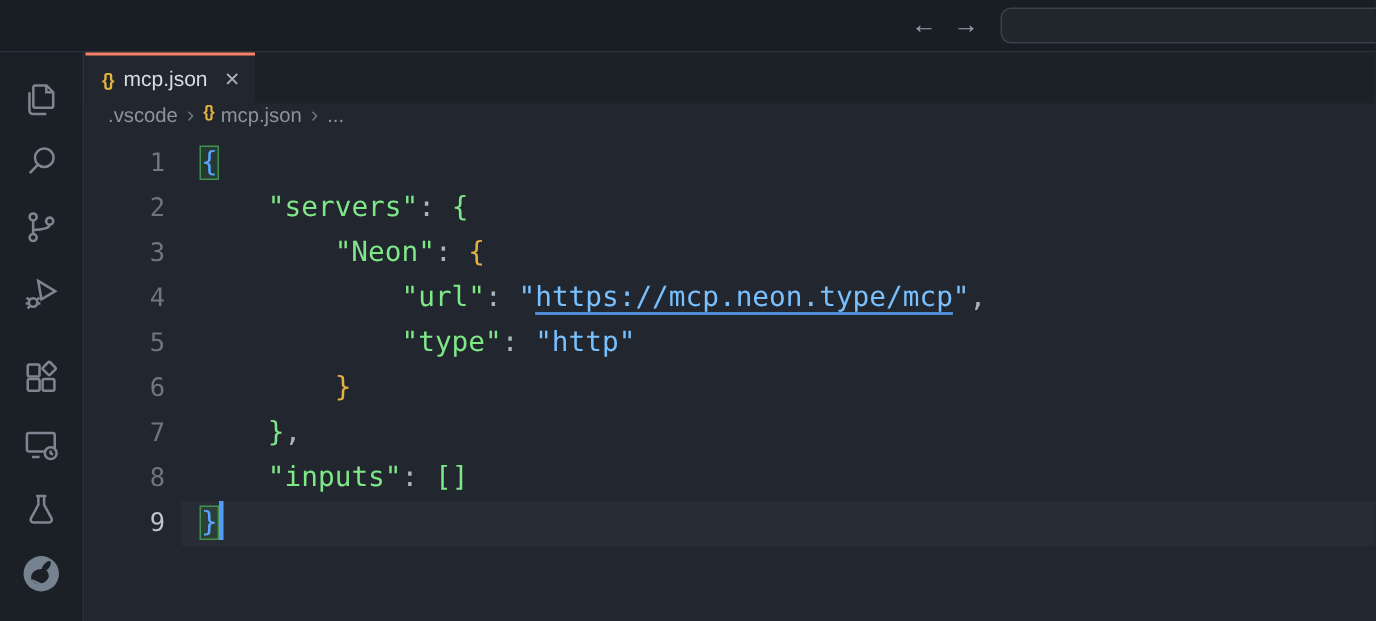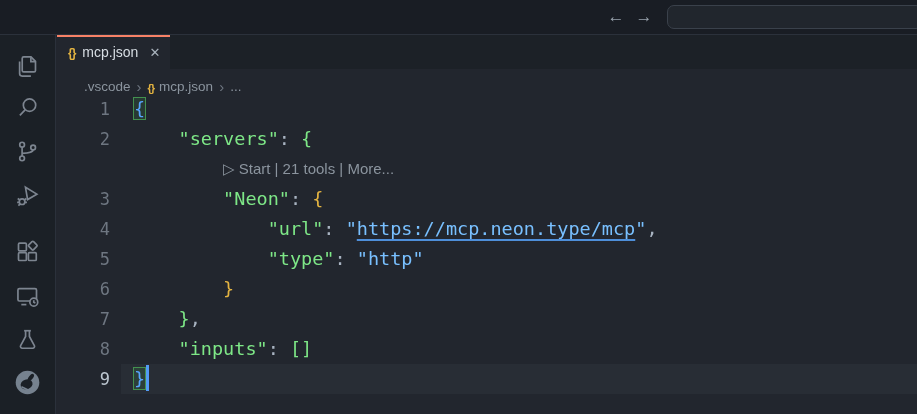--- a/index.html
+++ b/index.html
@@ -22,21 +22,21 @@
 
   
   .main{position:absolute;left:57px;top:35px;width:860px;height:379px}
   .tabstrip{position:absolute;top:0;left:0;right:0;height:34px;background:#1c2127}
   .tab{position:absolute;left:0;top:0;width:113px;height:34px;background:#22262e;display:flex;align-items:center;padding:0 8px 0 11px;cursor:default}
   .tab::before{content:"";position:absolute;top:0;left:0;right:0;height:2px;background:#f78166}
   .tab-icon{color:#e3b341;font-weight:bold;font-size:12px;letter-spacing:-1px;margin-right:7px;margin-top:1px}
   .tab-label{color:#d7dde3;font-size:14px}
   .tab-close{color:#a8b2bc;font-size:13px;margin-left:11px}
 
-  .breadcrumb{position:absolute;top:34px;left:16px;right:0;height:25px;background:#22262e;display:flex;align-items:flex-end;padding-left:11px;font-size:13.5px;color:#8b949e}
+  .breadcrumb{position:absolute;top:34px;left:4px;right:0;height:25px;background:#22262e;display:flex;align-items:flex-start;padding-left:11px;font-size:13.5px;color:#8b949e}
   .bc-sep{color:#6e7681;margin:0 6px;font-size:15px;line-height:1}
   .bc-braces{color:#e3b341;font-weight:bold;font-size:11px;margin-right:5px;letter-spacing:-1px}
 
   
   .editor{position:absolute;top:59px;left:0;right:0;bottom:0;font-family:"DejaVu Sans Mono",monospace;font-size:18.5px}
   .row{position:relative;height:30px;line-height:30px;white-space:pre}
   .lnum{position:absolute;left:0;top:0;width:53px;text-align:right;color:#6e7681;font-size:17px;z-index:1}
   .lnum.active{color:#bcc6d0}
   .code{position:absolute;left:77px;top:0;z-index:1}
   .tok.key{color:#7ee787}
@@ -137,21 +137,20 @@
     <span class="bc-braces">{}</span>
     <span>mcp.json</span>
     <span class="bc-sep">›</span>
     <span>...</span>
   </div>
 
   <div class="editor">
     <div>
         <div class="row"><span class="lnum">1</span><span class="code"><span class="tok b1 match">{</span></span></div>
         <div class="row"><span class="lnum">2</span><span class="code"><span class="tok ">    </span><span class="tok key">"servers"</span><span class="tok pun">:</span><span class="tok "> </span><span class="tok b2">{</span></span></div>
-        <div class="row codelens">▷ Start | 21 tools | More...</div>
         <div class="row"><span class="lnum">3</span><span class="code"><span class="tok ">        </span><span class="tok key">"Neon"</span><span class="tok pun">:</span><span class="tok "> </span><span class="tok b3">{</span></span></div>
         <div class="row"><span class="lnum">4</span><span class="code"><span class="tok ">            </span><span class="tok key">"url"</span><span class="tok pun">:</span><span class="tok "> </span><span class="tok str">"</span><span class="tok str link">https://mcp.neon.type/mcp</span><span class="tok str">"</span><span class="tok pun">,</span></span></div>
         <div class="row"><span class="lnum">5</span><span class="code"><span class="tok ">            </span><span class="tok key">"type"</span><span class="tok pun">:</span><span class="tok "> </span><span class="tok str">"http"</span></span></div>
         <div class="row"><span class="lnum">6</span><span class="code"><span class="tok ">        </span><span class="tok b3">}</span></span></div>
         <div class="row"><span class="lnum">7</span><span class="code"><span class="tok ">    </span><span class="tok b2">}</span><span class="tok pun">,</span></span></div>
         <div class="row"><span class="lnum">8</span><span class="code"><span class="tok ">    </span><span class="tok key">"inputs"</span><span class="tok pun">:</span><span class="tok "> </span><span class="tok b2">[]</span></span></div>
         <div class="row current"><div class="current-hl"></div><span class="lnum active">9</span><span class="code"><span class="tok b1 match">}</span><span class="cursor"></span></span></div>
       </div>
   </div>
 </div>

